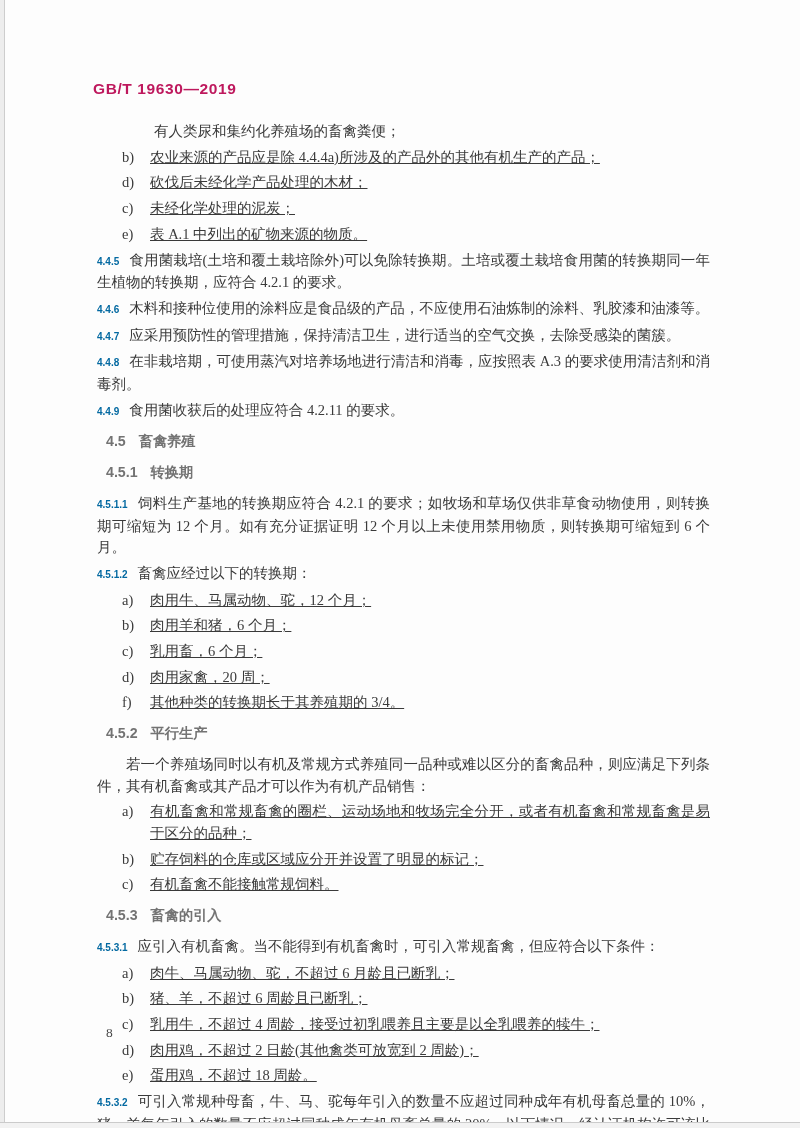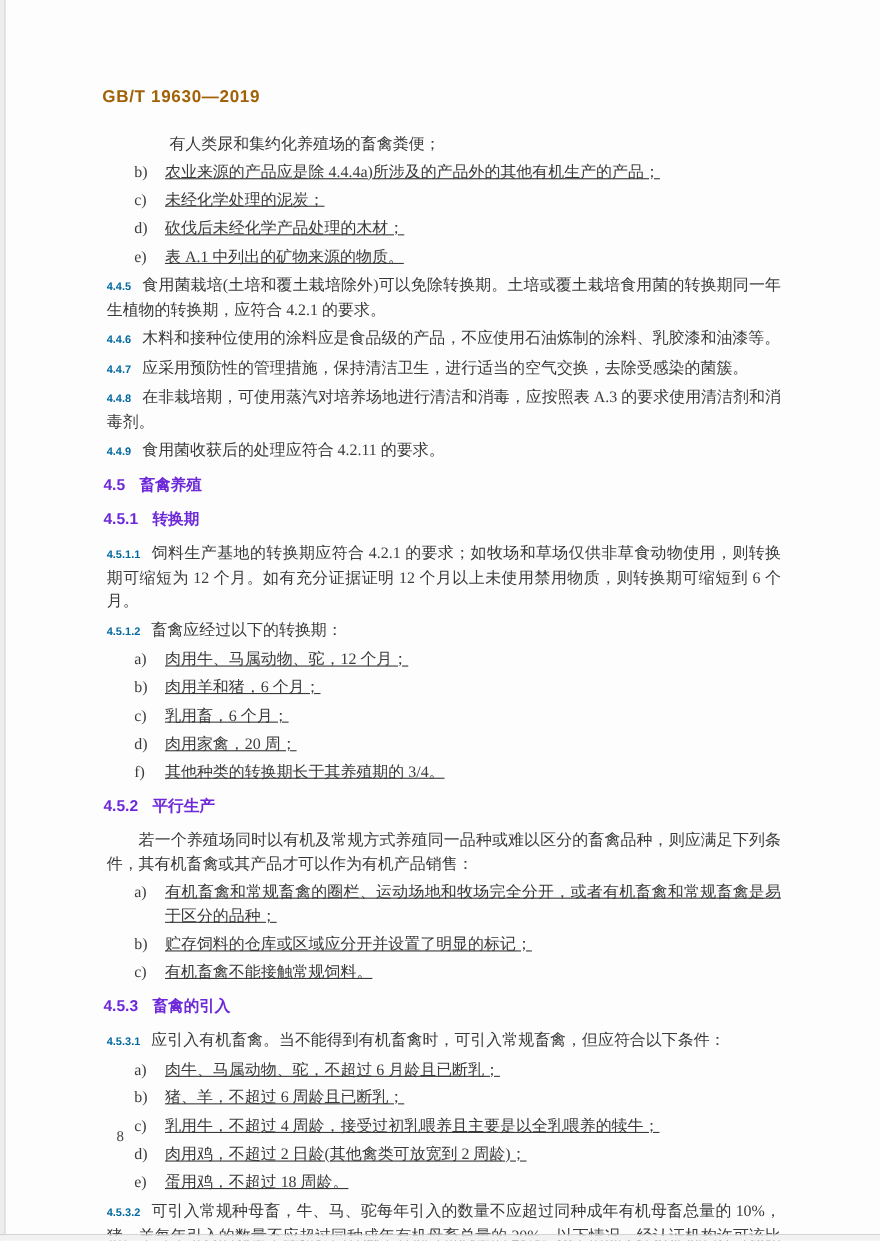--- a/index.html
+++ b/index.html
@@ -35,21 +35,21 @@
     position: absolute; left: 0; top: 1123px; width: 800px; height: 5px;
     background: #f2f2f2;
   }
   .doc-header {
     position: absolute;
     left: 93px; top: 80px;
     font-family: "Liberation Sans", "DejaVu Sans", sans-serif;
     font-weight: bold;
     font-size: 15.5px;
     letter-spacing: 0.6px;
-    color: #a16207;
+    color: #be185d;
   }
   .doc-body {
     position: absolute;
     left: 93px; top: 117px;
     width: 621px;
     font-size: 14.5px;
     line-height: 21.7px;
     color: #3a3a3a;
     text-align: justify;
   }
@@ -68,25 +68,25 @@
   }
   p.clause .cnum {
     font-family: Liberation Sans, sans-serif;
     font-weight: bold;
     font-size: 10px;
     color: #0369a1;
     margin-right: 10px;
   }
   p.para { text-indent: 2em; }
   .heading {
-    margin: 9px 1px;
+    margin: 9px 13px;
     font-family: "Liberation Sans", "DejaVu Sans", sans-serif;
     font-weight: bold;
     font-size: 14.2px;
-    color: #6d28d9;
+    color: #737373;
     text-align: left;
   }
   .heading .hnum { margin-right: 13px; }
   .page-number {
     position: absolute;
     left: 106px; top: 1025px;
     font-size: 13.5px;
     color: #4a4a4a;
   }
 </style>
@@ -95,22 +95,22 @@
 
 <div class="scan-page">
   <div class="edge-left-shade"></div>
   <div class="edge-left-line"></div>
 
   <div class="doc-header">GB/T 19630—2019</div>
 
   <div class="doc-body">
       <p class="cont"><span>有人类尿和集约化养殖场的畜禽粪便；</span></p>
       <p class="item"><span class="letter">b)</span><span>农业来源的产品应是除 4.4.4a)所涉及的产品外的其他有机生产的产品；</span></p>
+      <p class="item"><span class="letter">d)</span><span>砍伐后未经化学产品处理的木材；</span></p>
       <p class="item"><span class="letter">c)</span><span>未经化学处理的泥炭；</span></p>
-      <p class="item"><span class="letter">d)</span><span>砍伐后未经化学产品处理的木材；</span></p>
       <p class="item"><span class="letter">e)</span><span>表 A.1 中列出的矿物来源的物质。</span></p>
       <p class="clause"><span class="cnum">4.4.5</span><span>食用菌栽培(土培和覆土栽培除外)可以免除转换期。土培或覆土栽培食用菌的转换期同一年生植物的转换期，应符合 4.2.1 的要求。</span></p>
       <p class="clause"><span class="cnum">4.4.6</span><span>木料和接种位使用的涂料应是食品级的产品，不应使用石油炼制的涂料、乳胶漆和油漆等。</span></p>
       <p class="clause"><span class="cnum">4.4.7</span><span>应采用预防性的管理措施，保持清洁卫生，进行适当的空气交换，去除受感染的菌簇。</span></p>
       <p class="clause"><span class="cnum">4.4.8</span><span>在非栽培期，可使用蒸汽对培养场地进行清洁和消毒，应按照表 A.3 的要求使用清洁剂和消毒剂。</span></p>
       <p class="clause"><span class="cnum">4.4.9</span><span>食用菌收获后的处理应符合 4.2.11 的要求。</span></p>
       <div class="heading"><span class="hnum">4.5</span><span>畜禽养殖</span></div>
       <div class="heading"><span class="hnum">4.5.1</span><span>转换期</span></div>
       <p class="clause"><span class="cnum">4.5.1.1</span><span>饲料生产基地的转换期应符合 4.2.1 的要求；如牧场和草场仅供非草食动物使用，则转换期可缩短为 12 个月。如有充分证据证明 12 个月以上未使用禁用物质，则转换期可缩短到 6 个月。</span></p>
       <p class="clause"><span class="cnum">4.5.1.2</span><span>畜禽应经过以下的转换期：</span></p>

